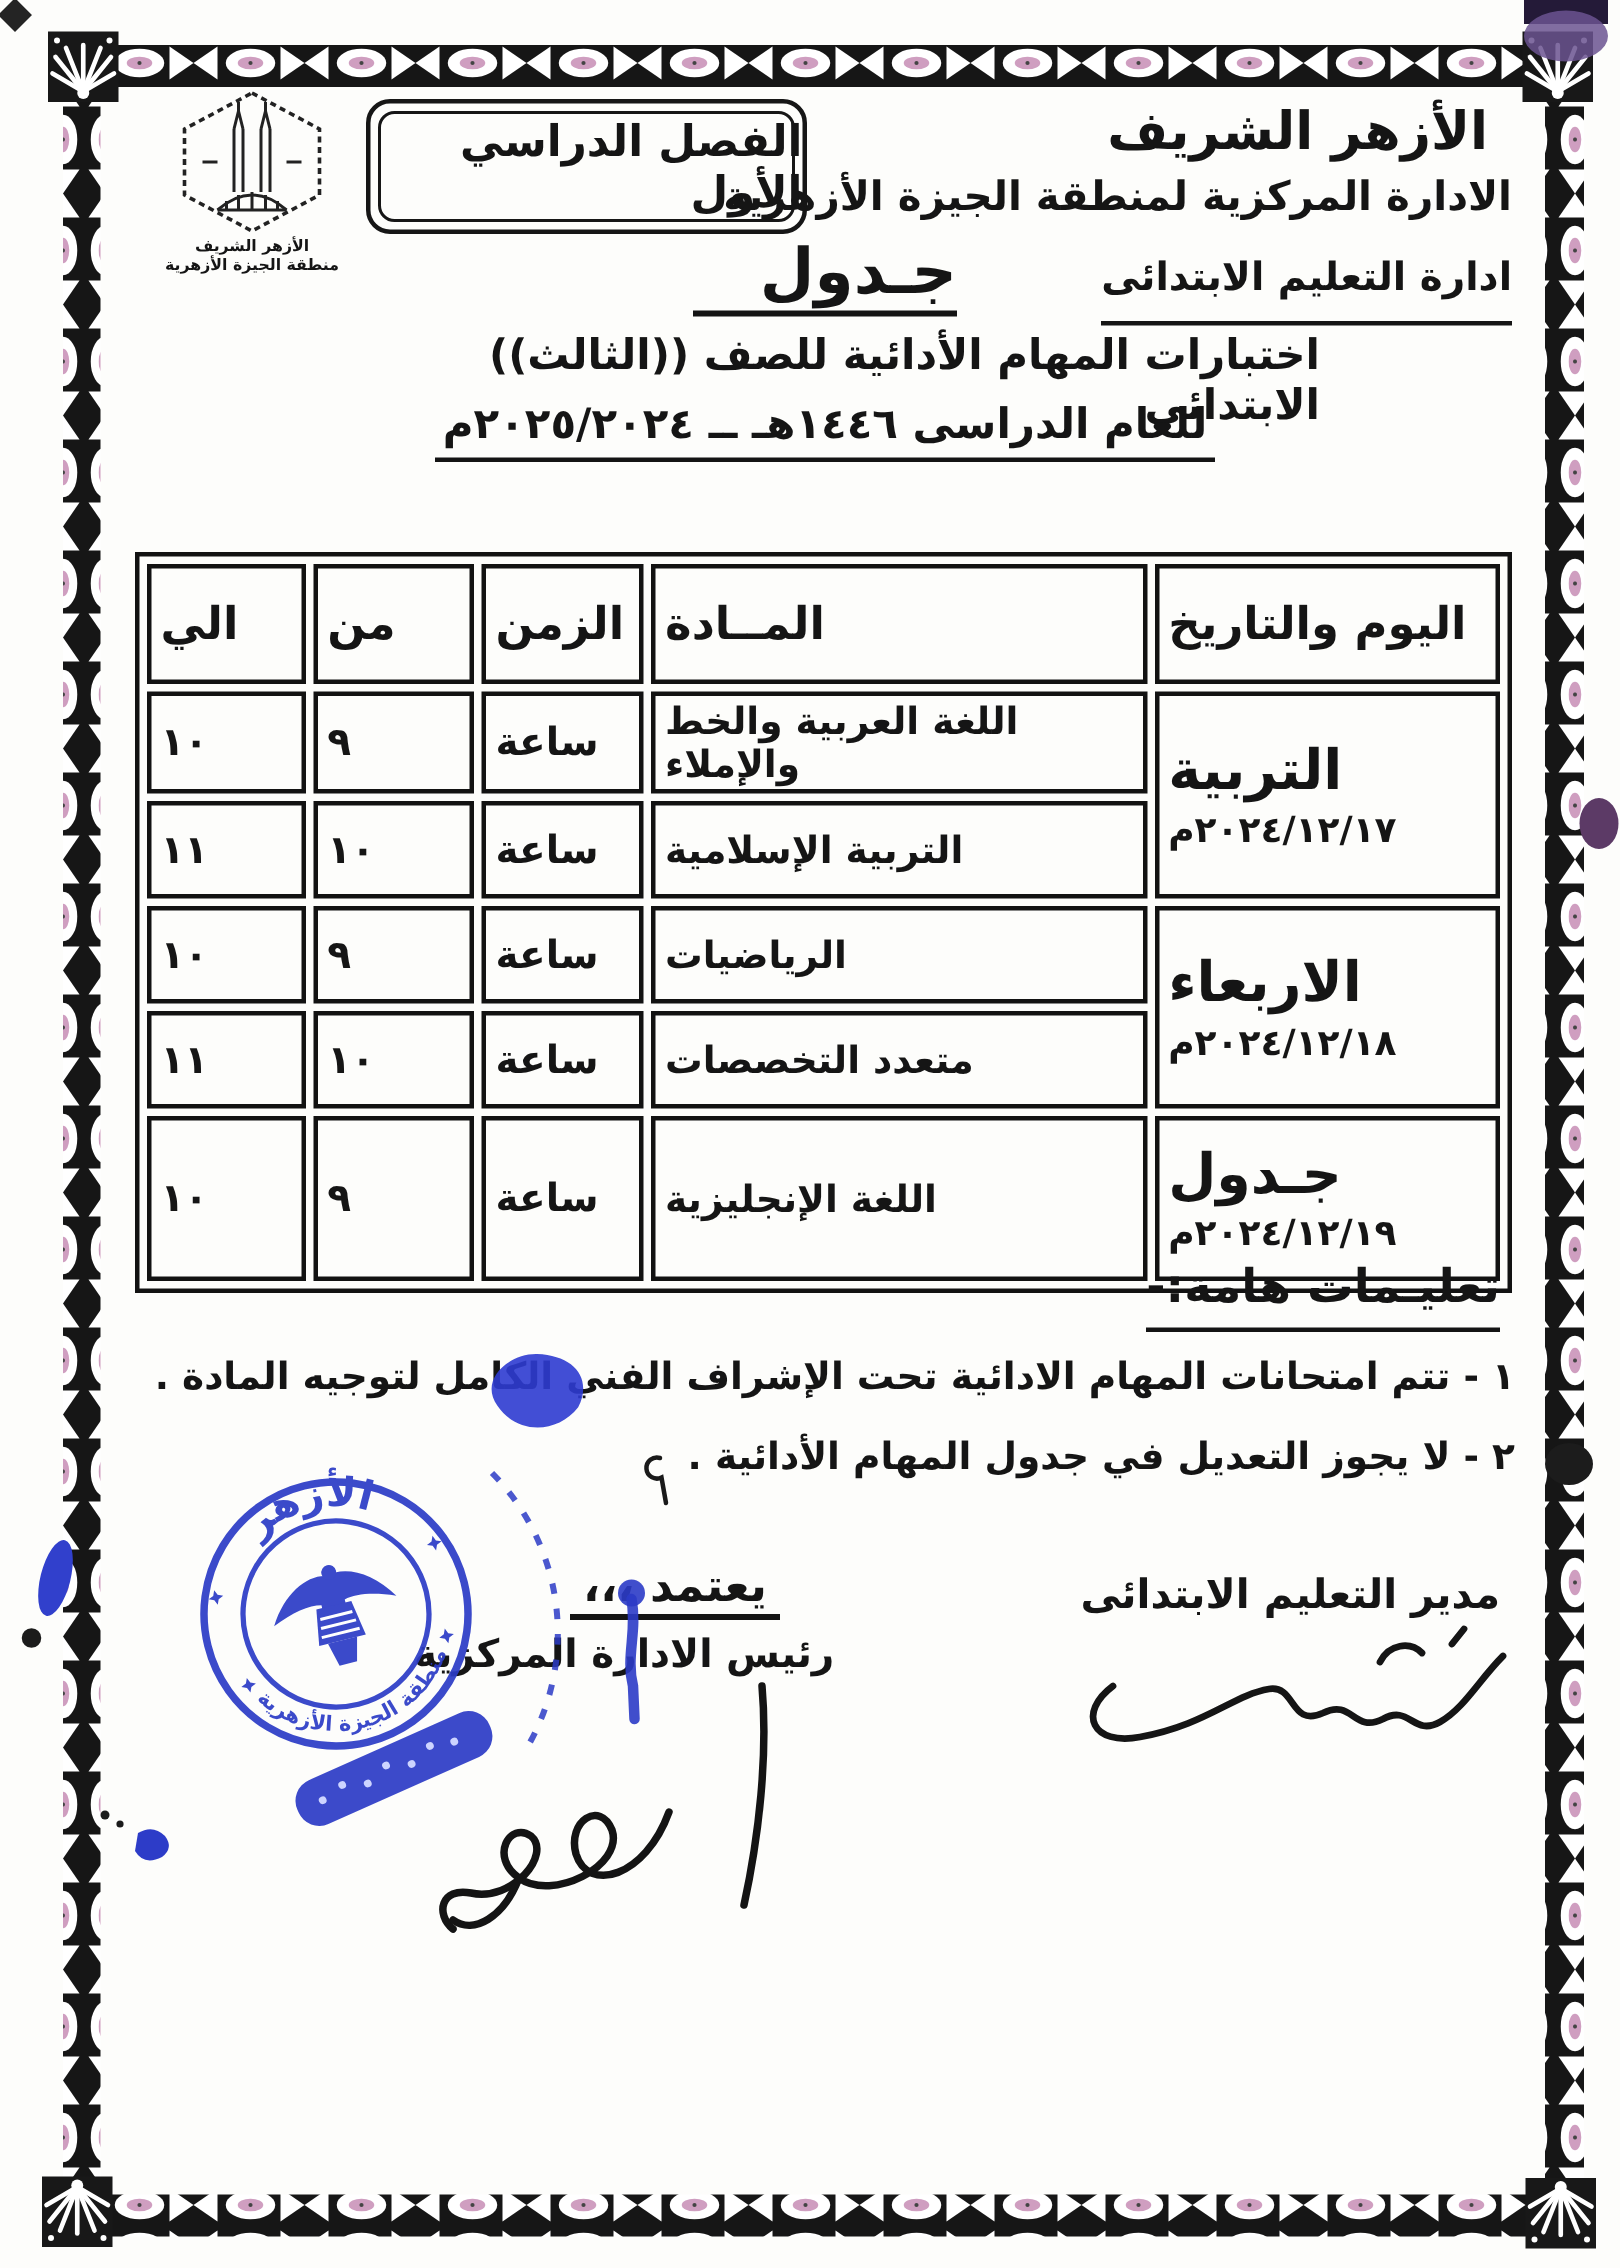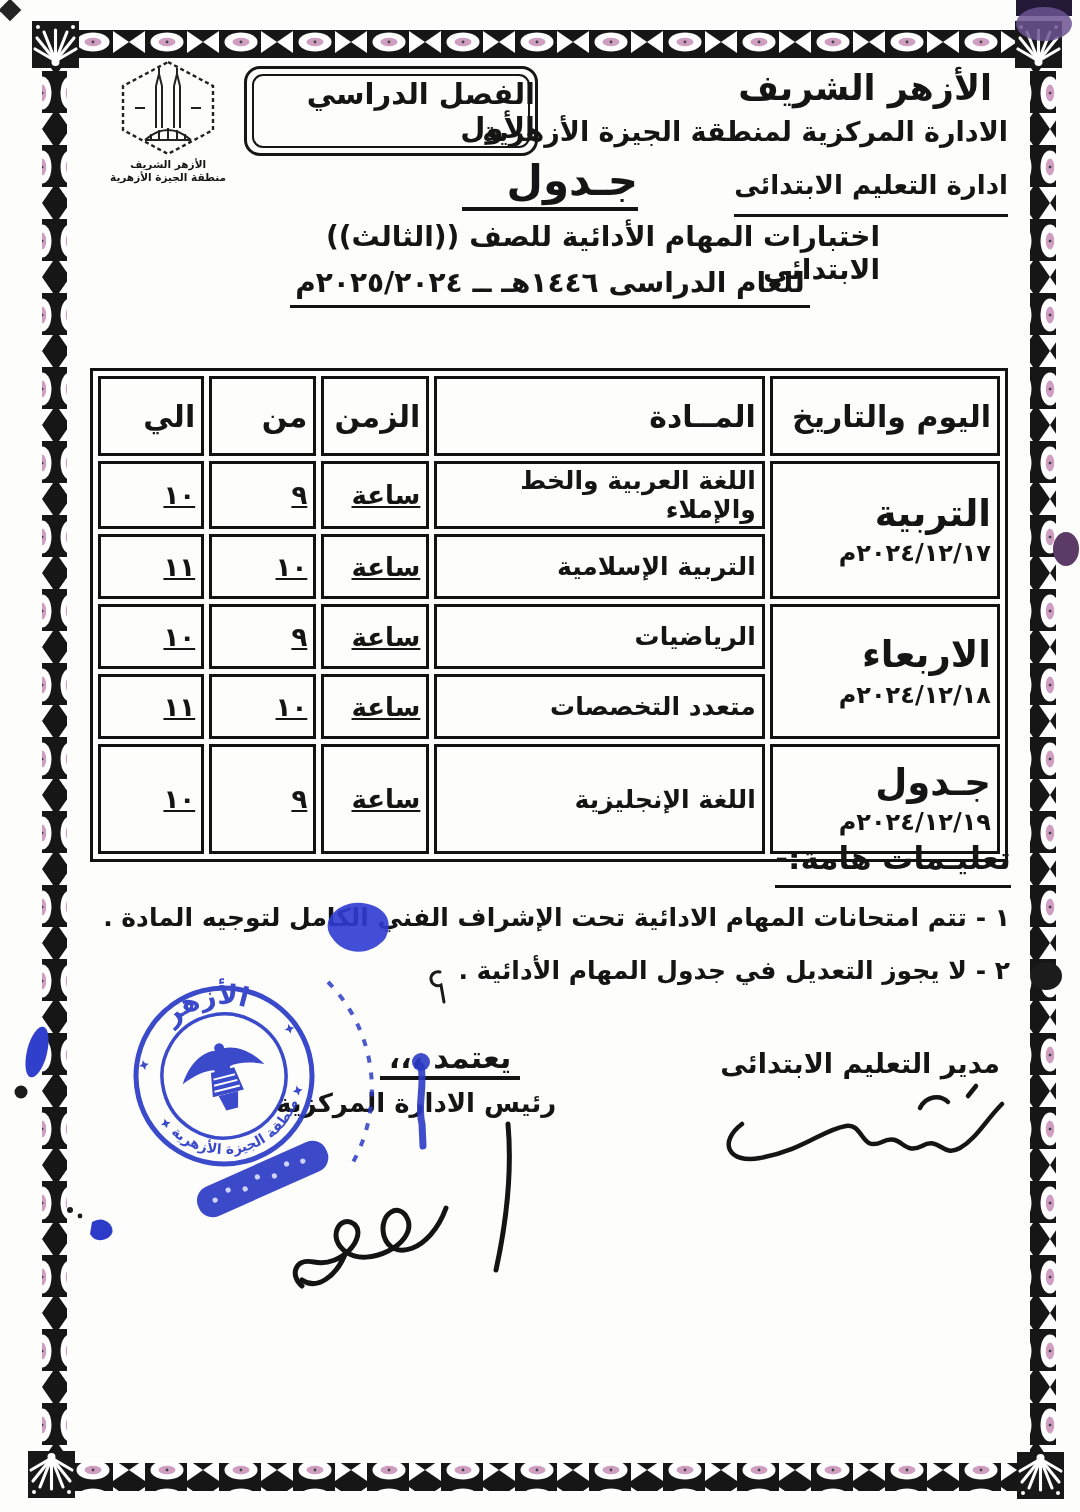--- a/index.html
+++ b/index.html
@@ -22,30 +22,30 @@
   .logo-cap{font-size:10.5px;line-height:1.25;text-align:center;margin-top:2px;}
   
   .title-main{top:156px;left:462px;width:176px;text-align:right;font-size:42px;
               border-bottom:4px solid #141414;padding-bottom:2px;}
   .title-sub{top:220px;left:220px;width:660px;font-size:28px;}
   .title-year{top:266px;left:290px;width:520px;text-align:center;font-size:28px;
               border-bottom:3px solid #141414;padding-bottom:6px;}
   
   table.sched{position:absolute;top:368px;right:72px;border-collapse:separate;border-spacing:5px;
               border:3.5px solid #121212;width:918px;}
-  table.sched th,table.sched td{border:3px solid #121212;text-align:right;vertical-align:middle;padding:2px 6px;}
+  table.sched th,table.sched td{border:3px solid #121212;text-align:left;vertical-align:middle;padding:2px 6px;}
   table.sched th{font-size:30px;height:70px;}
   td.c-subj{font-size:25px;}
-  td.c-time,td.c-num{font-size:26px;text-decoration:underline;}
+  td.c-time,td.c-num{font-size:26px;}
   tr.r-std td{height:55px;}
   tr.r-last td{height:100px;}
   .dayname{font-size:37px;line-height:1.15;}
   .daydate{font-size:24px;margin-top:4px;}
   
-  .inst-head{top:840px;right:69px;font-size:31px;border-bottom:3.5px solid #141414;padding-bottom:9px;text-align:right;}
+  .inst-head{top:840px;right:80px;font-size:31px;border-bottom:3.5px solid #141414;padding-bottom:9px;text-align:right;}
   .inst-item1{top:903px;right:70px;font-size:25px;}
   .inst-item2{top:956px;right:70px;font-size:25px;}
   
   .director{top:1048px;right:80px;font-size:27px;}
   .approve{top:1040px;left:380px;width:140px;text-align:center;font-size:30px;
            border-bottom:4px solid #141414;padding-bottom:1px;}
   .chief{top:1088px;left:276px;font-size:26px;}
   svg{display:block;}
 </style>
 </head>

